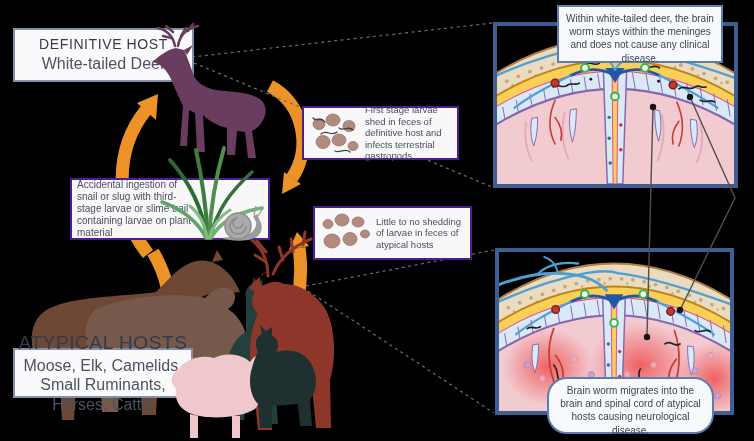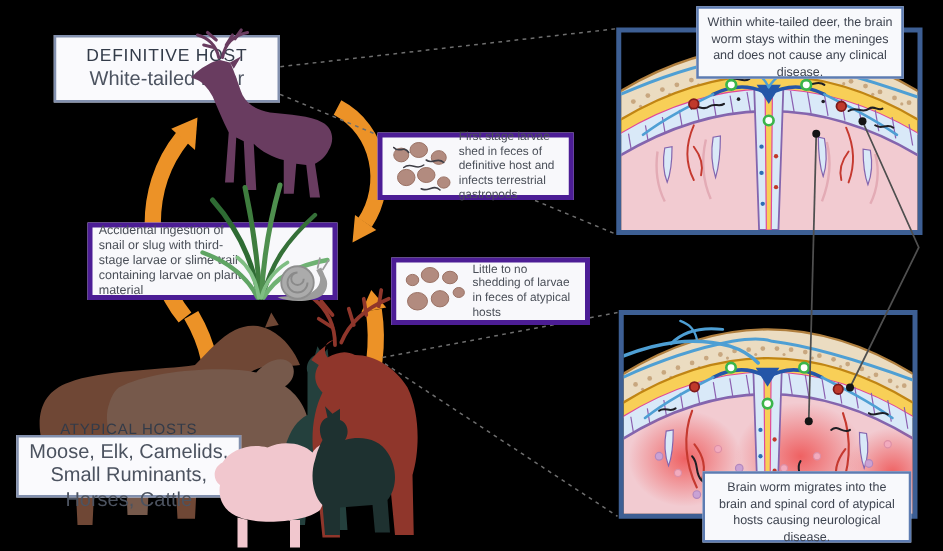--- a/index.html
+++ b/index.html
@@ -5,21 +5,21 @@
   html,body{margin:0;padding:0;background:#000;}
   .canvas{position:relative;width:754px;height:441px;background:#000;overflow:hidden;
           font-family:"Liberation Sans",sans-serif;}
   svg{display:block;}
   .abs{position:absolute;}
   
   .label-box{background:#FAFAFD;border:2px solid #8290AE;color:#39404E;text-align:center;
              box-sizing:border-box;display:flex;flex-direction:column;justify-content:center;z-index:4;}
   .label-title{font-size:14px;letter-spacing:.6px;color:#333B49;}
   .label-sub{font-size:16px;color:#4C5360;margin-top:2px;line-height:1.2;}
-  .info-box{background:#F8F8FB;border:4px solid #4c1d95;color:#4A4F58;box-sizing:border-box;
+  .info-box{background:#F8F8FB;border:2px solid #4c1d95;color:#4A4F58;box-sizing:border-box;
             display:flex;align-items:center;gap:4px;padding:3px 5px;z-index:4;}
   .info-text{font-size:9.5px;line-height:1.22;flex:1;}
   
   .panel{border:4px solid #3D5F94;background:#000;box-sizing:border-box;z-index:3;}
   .note-box{background:#F8F9FC;border:2px solid #5D7CB2;color:#3E4450;font-size:10px;line-height:1.32;
             text-align:center;box-sizing:border-box;padding:5px 7px;z-index:6;
             display:flex;justify-content:center;}
   .z2{z-index:2;} .z5{z-index:5;}
   .noptr{pointer-events:none;}
 </style>
@@ -73,21 +73,21 @@
         <path d="M283,260 L279,247"></path>
           <path d="M293,252 L291,239"></path>
           <path d="M303,245 L305,232"></path>
       </g>
       <path fill="#8F362B" d="M262,286 C258,280 260,273 267,272 C262,275 254,281 249,288 L255,292 C250,300 252,308 258,314
            C250,330 248,352 252,372 L258,430 L272,430 L270,384 C284,392 300,392 312,386 L316,428 L331,428 L330,380
            C336,360 336,330 326,310 C316,294 300,284 284,284 C276,280 270,282 262,286 Z"></path>
     </g>
   </svg>
 
-  <div class="abs label-box" style="left:13px;top:28px;width:181px;height:54px;margin-left:30px;">
+  <div class="abs label-box" style="left:13px;top:28px;width:181px;height:54px;">
     <div class="label-title">DEFINITIVE HOST</div>
     <div class="label-sub">White-tailed Deer</div>
   </div>
 
   <div class="abs info-box" style="left:70px;top:178px;width:200px;height:62px;">
     <div class="info-text" style="max-width:122px;font-size:10px;">Accidental ingestion of snail or slug with third-stage larvae or slime trail containing larvae on plant material</div>
   </div>
 
   <div class="abs info-box" style="left:302px;top:106px;width:157px;height:54px;">
     <svg width="52" height="46" viewBox="0 0 52 46">
@@ -117,21 +117,21 @@
         <ellipse cx="38" cy="11" rx="6" ry="5"></ellipse>
           <ellipse cx="12" cy="30" rx="8" ry="7"></ellipse>
         <ellipse cx="30" cy="28" rx="7" ry="6.5"></ellipse>
           <ellipse cx="45" cy="23" rx="4.5" ry="4"></ellipse>
       </g>
     </svg>
     <div class="info-text">Little to no shedding of larvae in feces of atypical hosts</div>
   </div>
 
   <div class="abs label-box" style="left:13px;top:348px;width:180px;height:50px;">
-    <div class="label-title" style="font-size:12px;">ATYPICAL HOSTS</div>
+    <div class="label-title" style="font-size:19px;">ATYPICAL HOSTS</div>
     <div class="label-sub">Moose, Elk, Camelids, Small Ruminants, Horses, Cattle</div>
   </div>
 
   <svg class="abs z5 noptr" width="754" height="441" viewBox="0 0 754 441" style="left:0;top:0;">
     <g>
       <g fill="none" stroke="#693C60" stroke-width="2.5" stroke-linecap="round">
         <path d="M175,46 C173,36 166,30 158,28"></path>
           <path d="M171,38 L163,36"></path>
           <path d="M173,32 L166,26"></path>
         <path d="M178,46 C180,34 188,28 198,26"></path>
@@ -433,21 +433,21 @@
       <g>
         <circle cx="91" cy="44" r="4" fill="#FFFFFF" stroke="#3BB54A" stroke-width="2.2"></circle>
         <circle cx="153" cy="44" r="4" fill="#FFFFFF" stroke="#3BB54A" stroke-width="2.2"></circle>
         <circle cx="122" cy="74" r="4" fill="#FFFFFF" stroke="#3BB54A" stroke-width="2.2"></circle>
         <circle cx="60" cy="60" r="4" fill="#C0392B" stroke="#7E1A1A" stroke-width="1.5"></circle>
         <circle cx="182" cy="62" r="4" fill="#C0392B" stroke="#7E1A1A" stroke-width="1.5"></circle>
       </g>
     </svg>
   </div>
 
-  <div class="abs note-box" style="left:562px;top:377px;width:167px;height:57px;">
+  <div class="abs note-box" style="left:547px;top:377px;width:167px;height:57px;border-radius:20px;">
     <span>Brain worm migrates into the brain and spinal cord of atypical hosts causing neurological disease.</span>
   </div>
 
   <svg class="abs noptr" width="754" height="441" viewBox="0 0 754 441" style="left:0;top:0;z-index:5;">
     <g stroke="#4F4F4F" stroke-width="1.4" fill="none">
       <path d="M653,107 L647,337"></path>
       <path d="M690,97 L735,198 L680,310"></path>
     </g>
     <g fill="#141414">
       <circle cx="653" cy="107" r="3.2"></circle>

